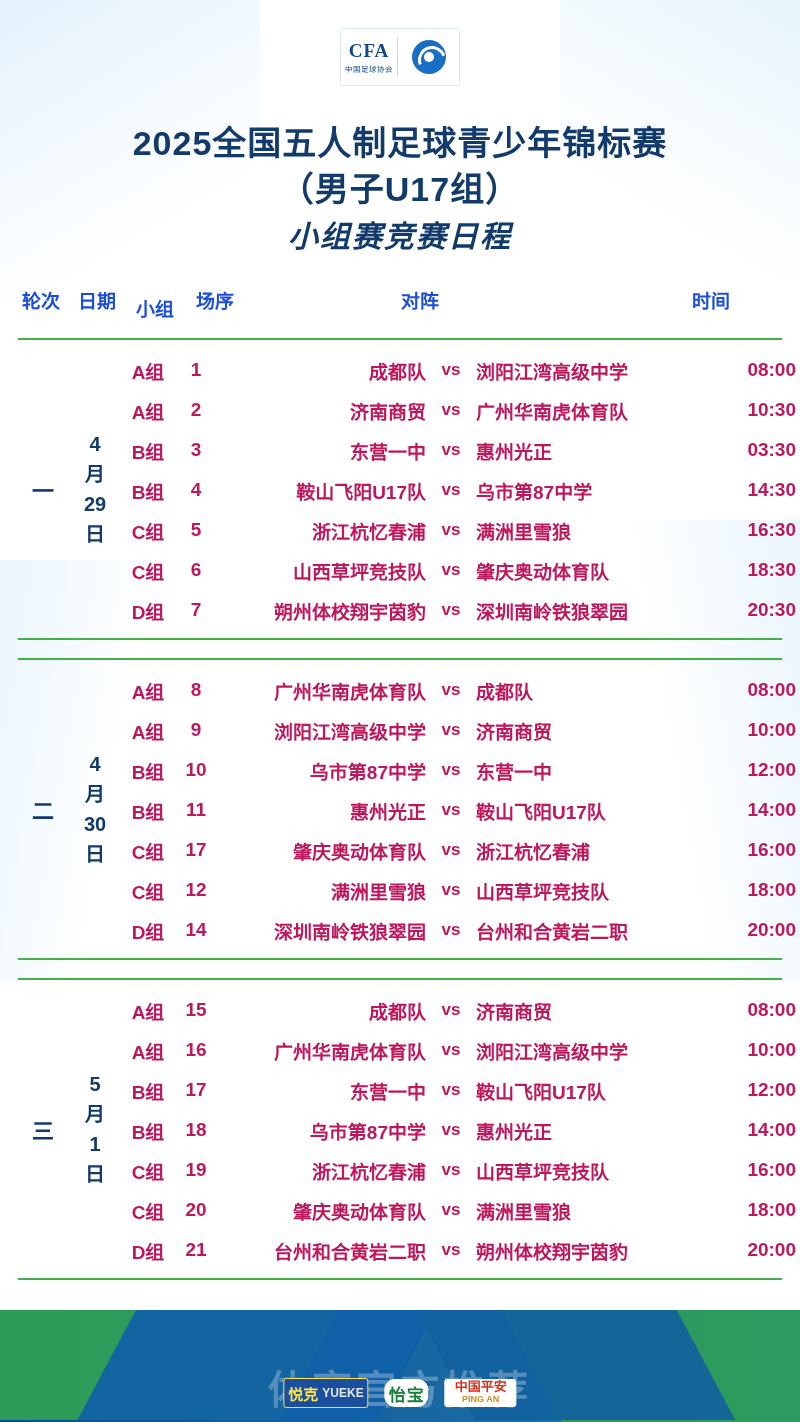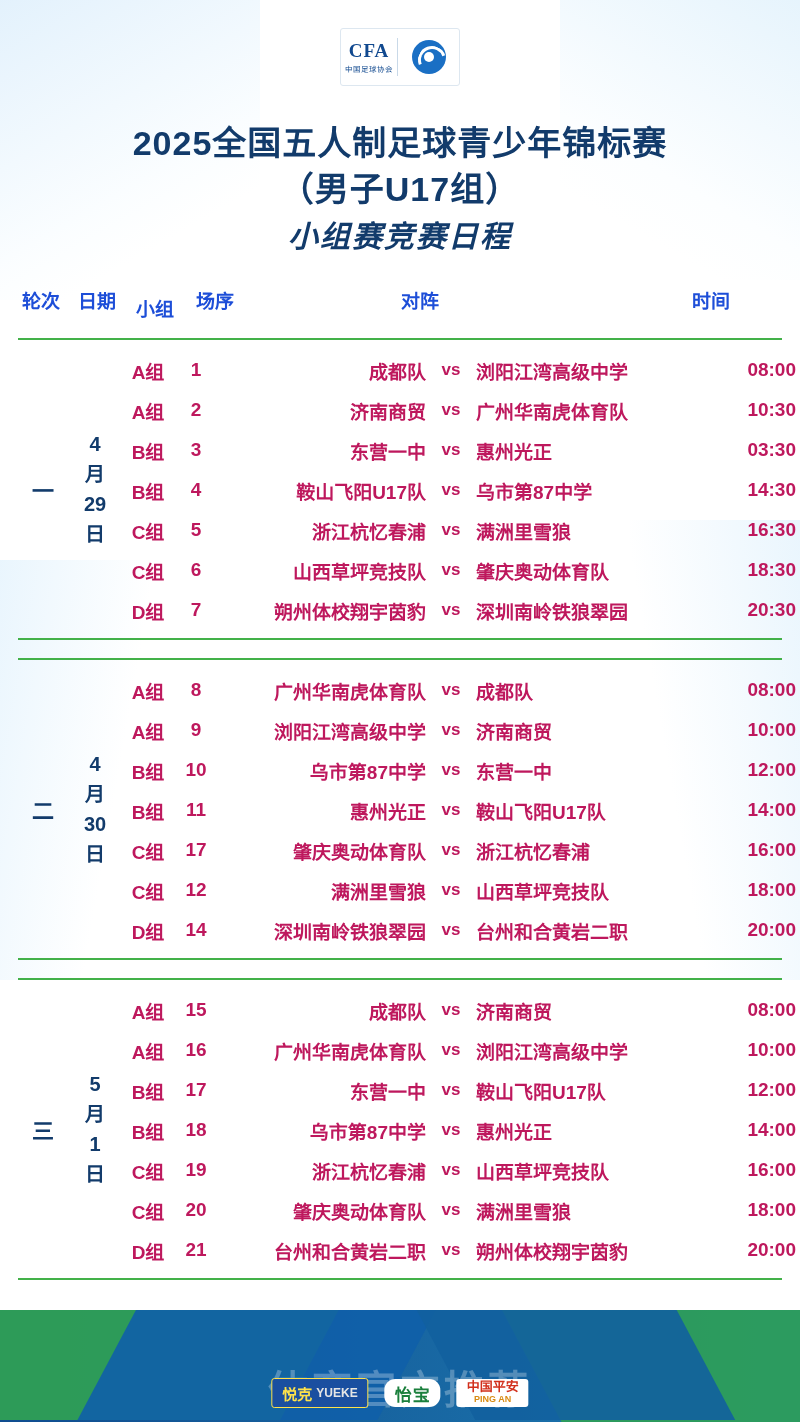--- a/index.html
+++ b/index.html
@@ -311,21 +311,21 @@
     display: flex;
     align-items: center;
     gap: 16px;
   }
   .sponsor {
     display: flex;
     align-items: center;
     justify-content: center;
     height: 28px;
     border-radius: 3px;
-    padding: 0 10px;
+    padding: 0 4px;
     font-weight: bold;
     white-space: nowrap;
   }
   .sponsor-1 {
     background: #1a4fa0;
     color: #ffe24a;
     font-size: 15px;
     border: 1px solid #ffe24a;
   }
   .sponsor-1 .s1-sub { color:#e5e5e5; font-size: 12px; margin-left: 4px; }

